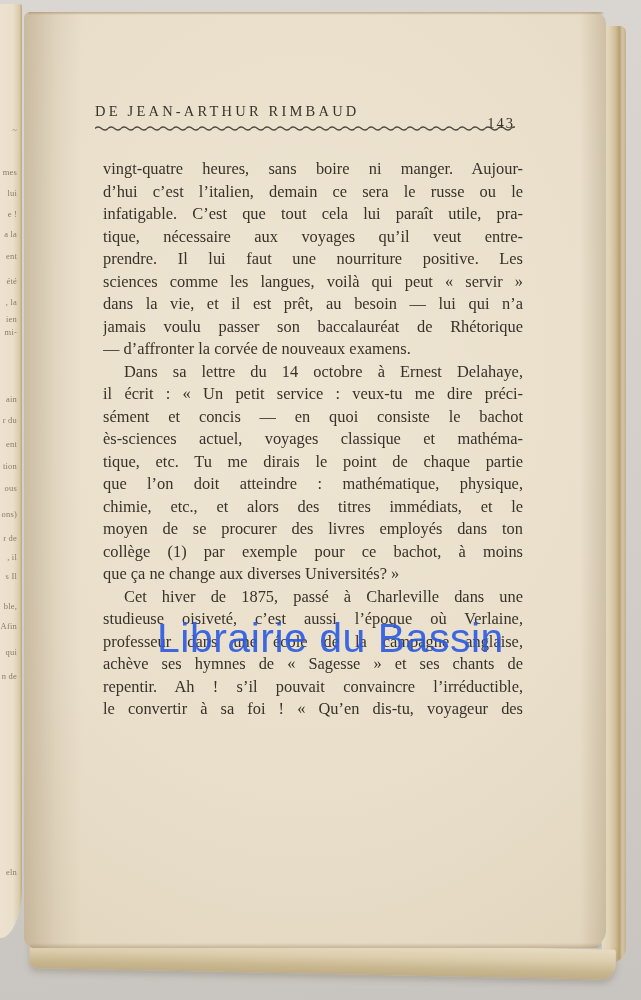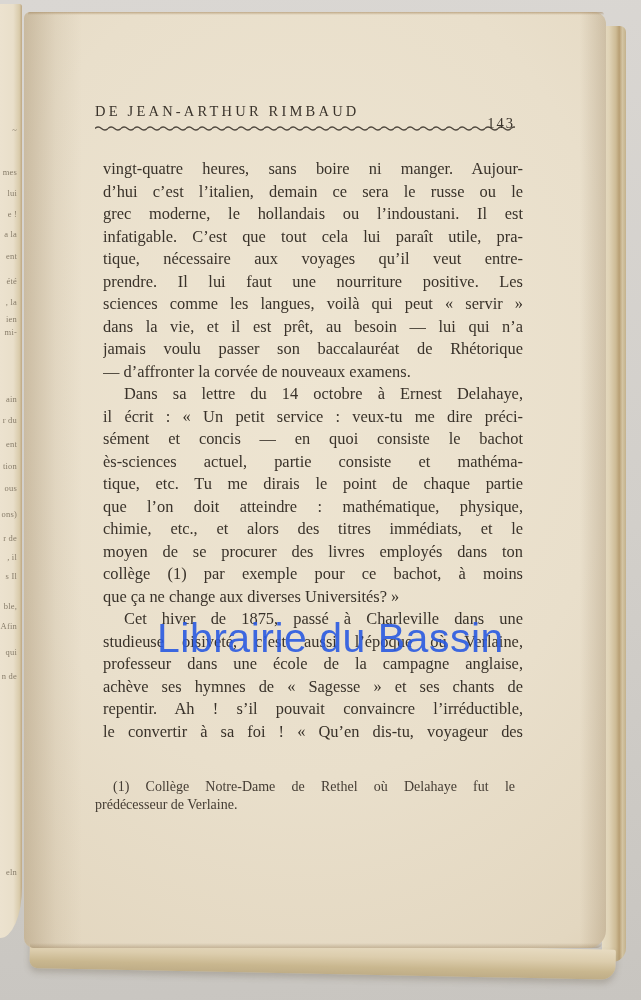--- a/index.html
+++ b/index.html
@@ -103,47 +103,42 @@
         <pattern id="wave" x="0" y="0" width="13" height="7" patternUnits="userSpaceOnUse">
           <path d="M0 3.5 Q3.25 0.6 6.5 3.5 T13 3.5" fill="none" stroke="#3a332b" stroke-width="1.4"></path>
         </pattern>
       </defs>
       <rect width="420" height="7" fill="url(#wave)" opacity="0.88"></rect>
     </svg>
 
     <div class="bodytext">
       <div class="ln j">vingt-quatre heures, sans boire ni manger. Aujour-</div>
       <div class="ln j">d’hui c’est l’italien, demain ce sera le russe ou le</div>
-      <div class="ln j">grec moderne, le hollandais ou l’indoustani. Il est</div>
       <div class="ln j">infatigable. C’est que tout cela lui paraît utile, pra-</div>
       <div class="ln j">tique, nécessaire aux voyages qu’il veut entre-</div>
       <div class="ln j">prendre. Il lui faut une nourriture positive. Les</div>
       <div class="ln j">sciences comme les langues, voilà qui peut « servir »</div>
       <div class="ln j">dans la vie, et il est prêt, au besoin — lui qui n’a</div>
       <div class="ln j">jamais voulu passer son baccalauréat de Rhétorique</div>
       <div class="ln e">— d’affronter la corvée de nouveaux examens.</div>
       <div class="ln j i">Dans sa lettre du 14 octobre à Ernest Delahaye,</div>
       <div class="ln j">il écrit : « Un petit service : veux-tu me dire préci-</div>
       <div class="ln j">sément et concis — en quoi consiste le bachot</div>
-      <div class="ln j">ès-sciences actuel, partie consiste et mathéma-</div>
+      <div class="ln j">ès-sciences actuel, voyages classique et mathéma-</div>
       <div class="ln j">tique, etc. Tu me dirais le point de chaque partie</div>
       <div class="ln j">que l’on doit atteindre : mathématique, physique,</div>
       <div class="ln j">chimie, etc., et alors des titres immédiats, et le</div>
       <div class="ln j">moyen de se procurer des livres employés dans ton</div>
       <div class="ln j">collège (1) par exemple pour ce bachot, à moins</div>
       <div class="ln e">que ça ne change aux diverses Universités? »</div>
       <div class="ln j i">Cet hiver de 1875, passé à Charleville dans une</div>
       <div class="ln j">studieuse oisiveté, c’est aussi l’époque où Verlaine,</div>
       <div class="ln j">professeur dans une école de la campagne anglaise,</div>
       <div class="ln j">achève ses hymnes de « Sagesse » et ses chants de</div>
       <div class="ln j">repentir. Ah ! s’il pouvait convaincre l’irréductible,</div>
       <div class="ln j">le convertir à sa foi ! « Qu’en dis-tu, voyageur des</div>
     </div>
 
-    <div class="footnote">
-      <div class="fn first">(1) Collège Notre-Dame de Rethel où Delahaye fut le</div>
-      <div class="fn e">prédécesseur de Verlaine.</div>
-    </div>
 
     <div class="watermark">Librairie du Bassin</div>
   </div>
 
 </div>
 
 </body></html>

